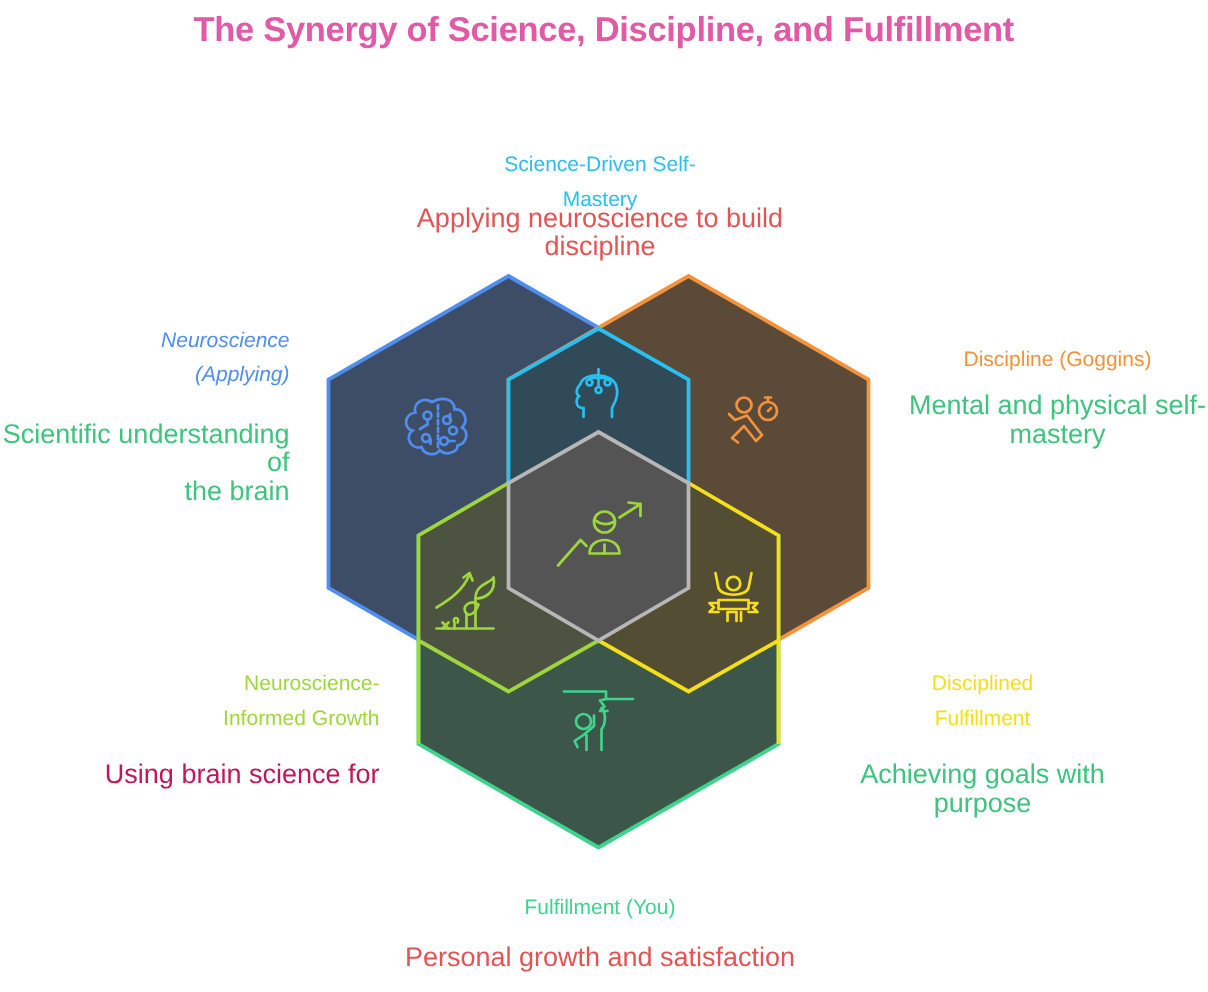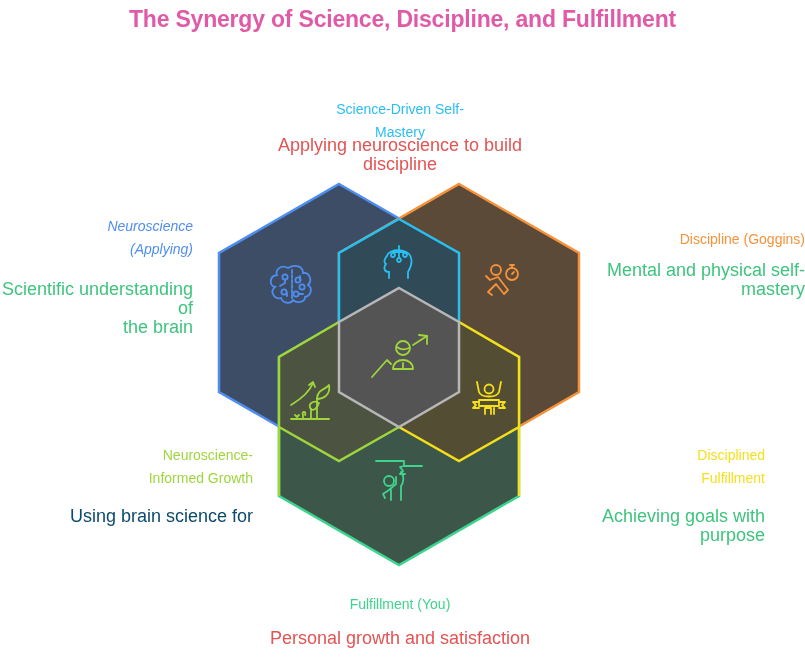--- a/index.html
+++ b/index.html
@@ -3,21 +3,21 @@
 <meta charset="utf-8">
 <style>
   html, body { margin: 0; padding: 0; background: #ffffff; }
   body { width: 805px; height: 661px; position: relative; overflow: hidden; font-family: "Liberation Sans", "DejaVu Sans", sans-serif; }
   .title { position: absolute; left: 0; top: 6px; width: 805px; text-align: center; font-size: 23px; font-weight: bold; color: #e05aa6; letter-spacing: -0.2px; }
   .lbl { position: absolute; font-size: 14px; line-height: 23px; }
   .desc { position: absolute; font-size: 18px; line-height: 19px; }
   svg.diagram { position: absolute; left: 0; top: 0; }
   .center { text-align: center; }
   .right { text-align: right; }
-  .left { text-align: right; }
+  .left { text-align: center; }
 </style>
 </head>
 <body>
 
 <div class="title">The Synergy of Science, Discipline, and Fulfillment</div>
 
 <svg class="diagram" width="805" height="661" viewBox="0 0 805 661">
 
   <polygon points="339,184 459,253 459,392 339,461 219,392 219,253" fill="#3e4d66" stroke="#4f8ef0" stroke-width="2.5"></polygon>
 
@@ -134,21 +134,21 @@
 </div>
 <div class="desc left" style="left:605px; top:261px; width:200px; color:#3ec47e;">
   <div>Mental and physical self-</div>
   <div>mastery</div>
 </div>
 
 <div class="lbl right" style="left:40px; top:444px; width:213px; color:#9ed63c;">
   <div>Neuroscience-</div>
   <div>Informed Growth</div>
 </div>
-<div class="desc right" style="left:40px; top:507px; width:213px; color:#0c4a6e;">
+<div class="desc right" style="left:40px; top:507px; width:213px; color:#be185d;">
   <div>Using brain science for</div>
 </div>
 
 <div class="lbl left" style="left:545px; top:444px; width:220px; color:#f5de1a;">
   <div>Disciplined</div>
   <div>Fulfillment</div>
 </div>
 <div class="desc left" style="left:545px; top:507px; width:220px; color:#3ec47e;">
   <div>Achieving goals with</div>
   <div>purpose</div>

